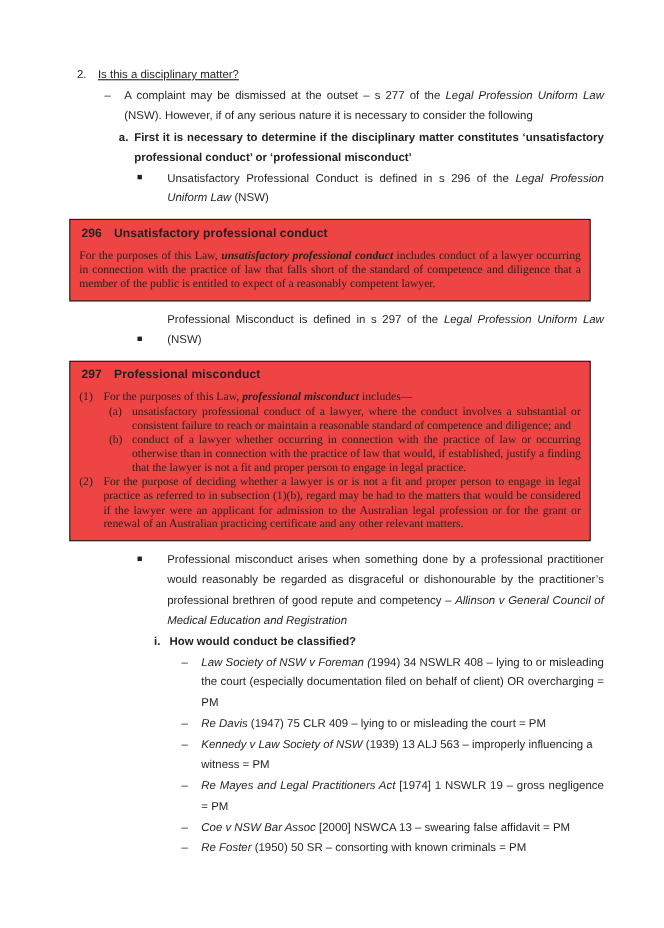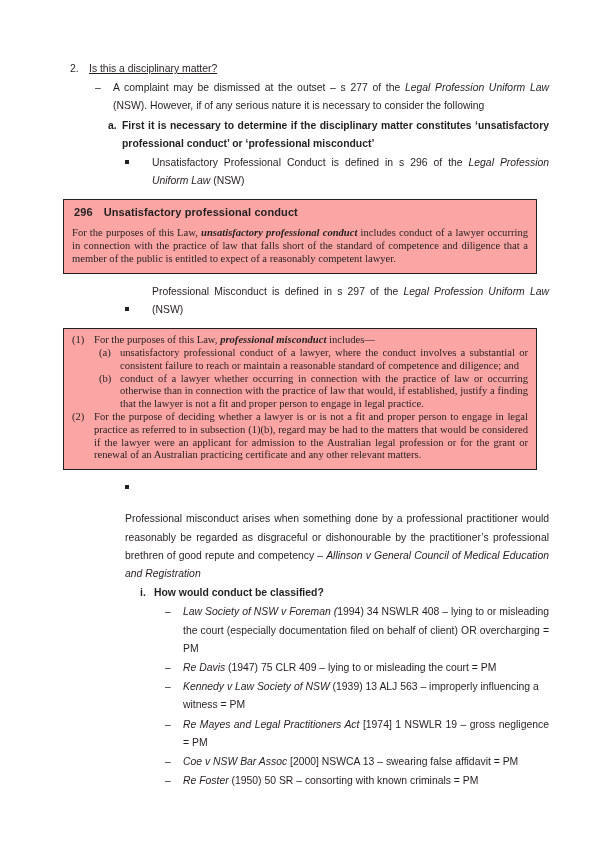--- a/index.html
+++ b/index.html
@@ -81,21 +81,21 @@
   .lvl6 .marker { width: 18px; }
 
   em, .it { font-style: italic; }
   .bd { font-weight: 700; }
 
   
   .statute {
     border: 1px solid #231f20;
     margin: 9px 0 0 3px;
     padding: 5px 8px 7px 8px;
-    background: #fca5a5;
+    background: #ef4444;
     width: 474px;
     box-sizing: border-box;
   }
   .statute-head {
     font-family: "Liberation Sans", sans-serif;
     font-size: 11px;
     font-weight: 700;
     color: #231f20;
     margin: 1px 0 9px 2px;
     letter-spacing: 0.1px;
@@ -154,20 +154,23 @@
       <p><span>For the purposes of this Law, </span><span class="bd it">unsatisfactory professional conduct</span><span> includes conduct of a lawyer occurring in connection with the practice of law that falls short of the standard of competence and diligence that a member of the public is entitled to expect of a reasonably competent lawyer.</span></p>
     </div>
   </div>
 
   <div class="note row lvl4" style="margin-top:9px;align-items:flex-end;">
     <span class="marker"><span class="sq"></span></span>
     <span class="body-txt just"><span>Professional Misconduct is defined in s 297 of the </span><em>Legal Profession Uniform Law</em><span> (NSW)</span></span>
   </div>
 
   <div class="statute">
+    <div class="statute-head">
+      <span class="num">297</span><span>Professional misconduct</span>
+    </div>
     <div class="statute-body">
 
       <div class="sub sub1">
         <span class="lbl">(1)</span>
         <span class="txt"><span>For the purposes of this Law, </span><span class="bd it">professional misconduct</span><span> includes—</span></span>
       </div>
 
       <div class="sub sub2">
         <span class="lbl">(a)</span>
         <span class="txt">unsatisfactory professional conduct of a lawyer, where the conduct involves a substantial or consistent failure to reach or maintain a reasonable standard of competence and diligence; and</span>
@@ -179,21 +182,21 @@
       </div>
 
       <div class="sub sub1 spacer-2">
         <span class="lbl">(2)</span>
         <span class="txt">For the purpose of deciding whether a lawyer is or is not a fit and proper person to engage in legal practice as referred to in subsection (1)(b), regard may be had to the matters that would be considered if the lawyer were an applicant for admission to the Australian legal profession or for the grant or renewal of an Australian practicing certificate and any other relevant matters.</span>
       </div>
 
     </div>
   </div>
 
-  <div class="note row lvl4" style="margin-top:9px;flex-direction:column;">
+  <div class="note row lvl4" style="margin-top:9px;">
     <span class="marker"><span class="sq"></span></span>
     <span class="body-txt just"><span>Professional misconduct arises when something done by a professional practitioner would reasonably be regarded as disgraceful or dishonourable by the practitioner’s professional brethren of good repute and competency – </span><em>Allinson v General Council of Medical Education and Registration</em></span>
   </div>
 
   <div class="note row lvl5">
     <span class="marker">i.</span>
     <span class="body-txt">How would conduct be classified?</span>
   </div>
 
   <div class="note row lvl6">

